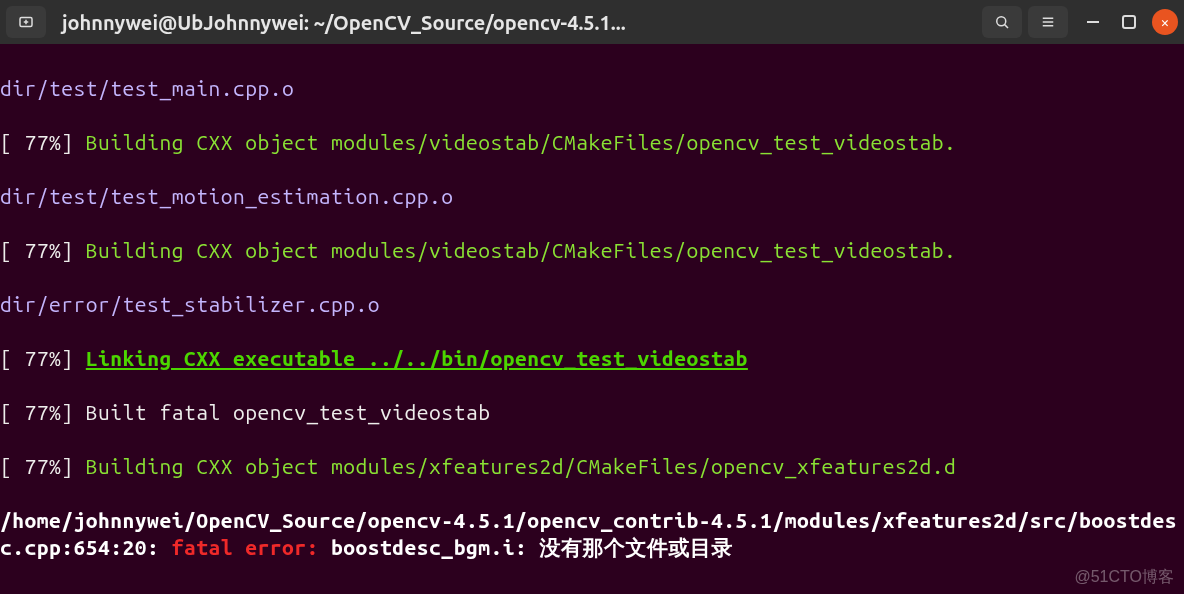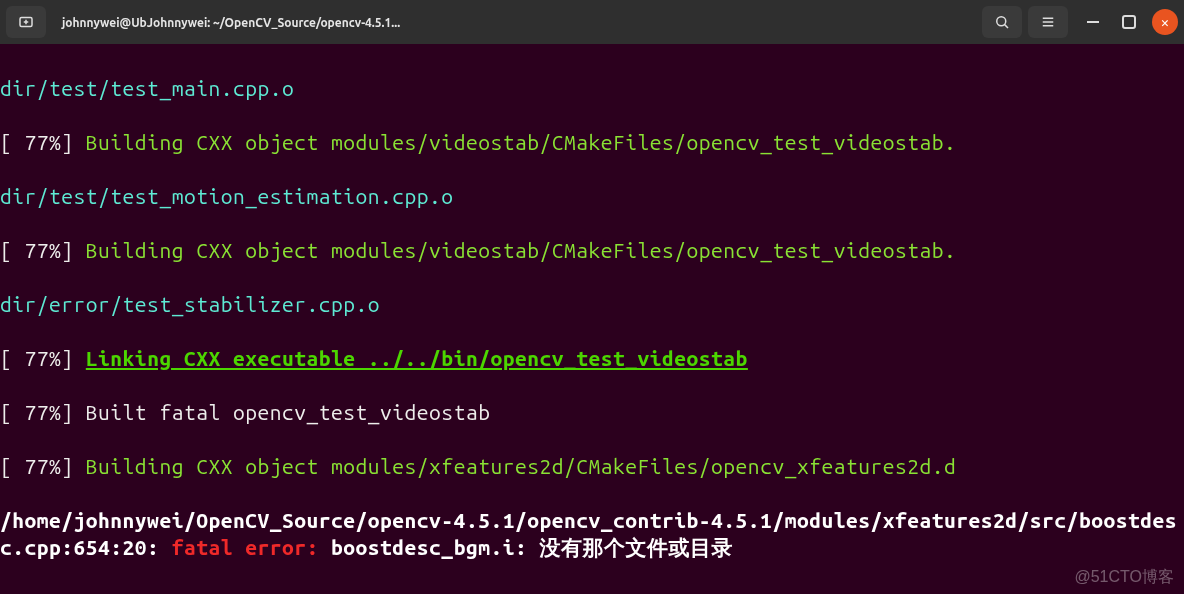--- a/index.html
+++ b/index.html
@@ -28,21 +28,21 @@
     align-items: center;
     justify-content: center;
     color: #ddd;
   }
   .tb-btn.icon svg { width: 18px; height: 18px; }
   .title-text {
     flex: 1;
     color: #e6e6e6;
     font-family: Ubuntu, sans-serif;
     font-weight: 700;
-    font-size: 12px;
+    font-size: 20px;
     padding: 0 10px;
     white-space: nowrap;
     overflow: hidden;
     text-overflow: ellipsis;
   }
   .win-controls { display: flex; gap: 10px; align-items: center; margin-left: 6px; }
   .wc {
     width: 26px; height: 26px; border-radius: 50%;
     display: flex; align-items: center; justify-content: center;
     color: #ddd; font-size: 14px;
@@ -53,21 +53,21 @@
   .wc.close::before { content:"✕"; font-size:13px; }
   .terminal {
     padding: 4px 0 0 0;
     font-size: 21px;
     line-height: 27px;
     letter-spacing: 0.5px;
     white-space: pre;
     color: #d0cfcc;
   }
   .ln { white-space: pre-wrap; word-break: break-all; padding-left:0; }
-  .c-teal   { color: #5eead4; }
+  .c-teal   { color: #c4b5fd; }
   .c-white  { color: #eeeeec; }
   .c-lime   { color: #8ae234; margin-top: 25px; }
   .c-limebold { color: #4cd600; font-weight: 700; text-decoration: underline; }
   .c-whitebold{ color: #ffffff; font-weight: 700; }
   .c-redbold{ color: #ef2929; font-weight: 700; }
   .watermark {
     position:absolute; right:10px; bottom:6px;
     color:rgba(255,255,255,0.35); font-size:16px; font-family: Liberation Sans, sans-serif;
   }
 </style>

